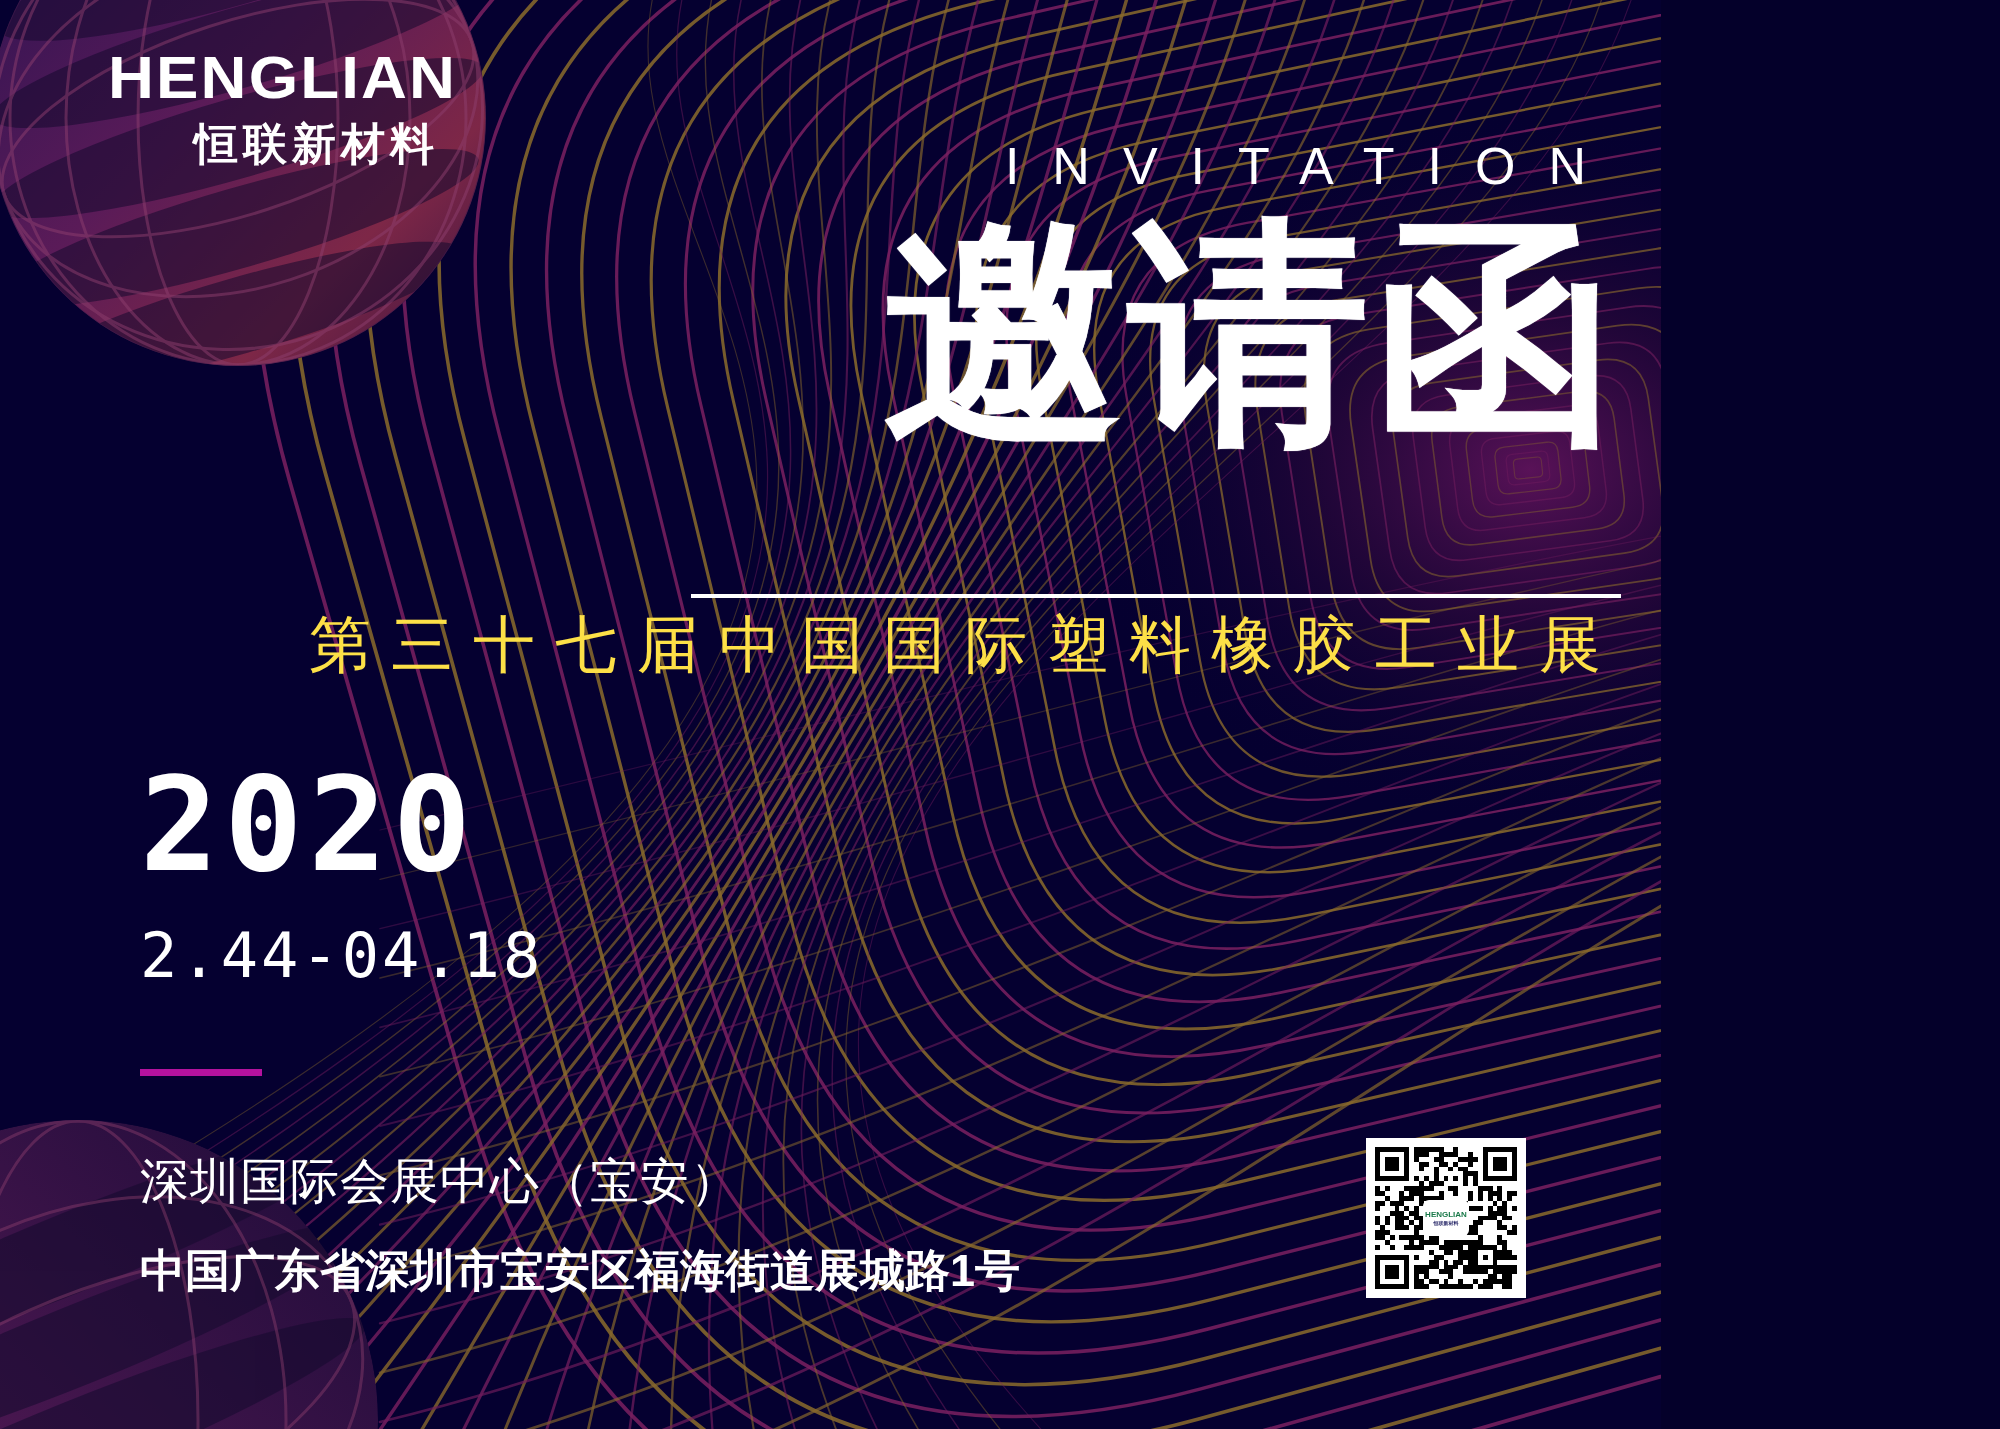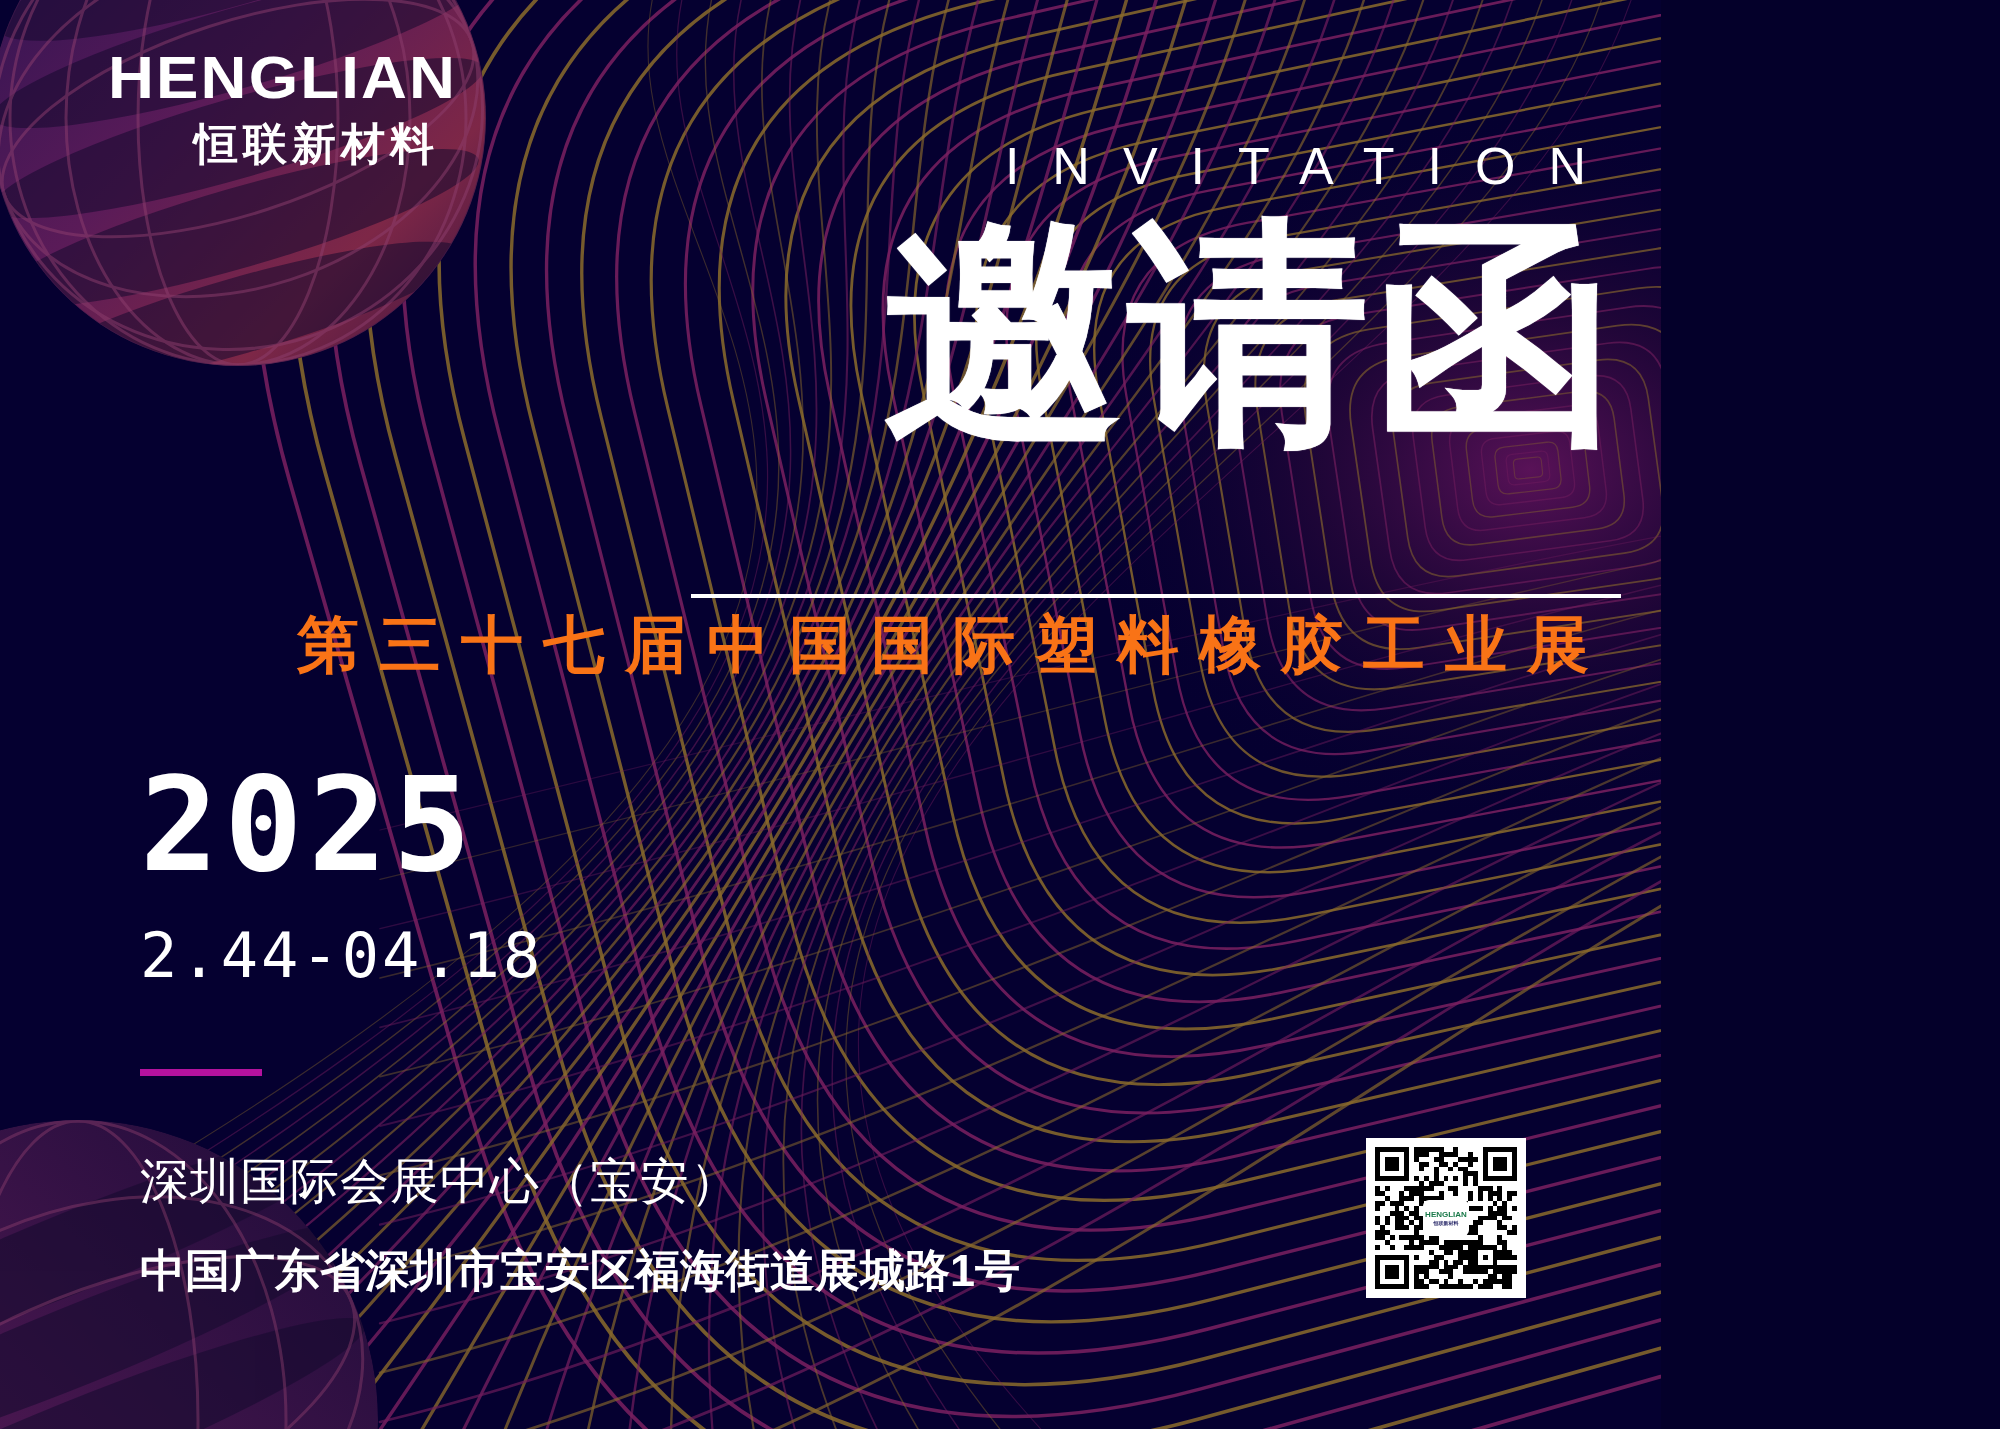--- a/index.html
+++ b/index.html
@@ -48,22 +48,22 @@
     letter-spacing:6px;line-height:1.02;white-space:nowrap;
     text-shadow:0 0 1px #fff;
   }
   #title-rule{
     position:absolute;right:40px;top:594px;width:930px;height:4px;
     background:#ffffff;z-index:40;
   }
 
   
   #subtitle-cn{
-    position:absolute;right:52px;top:606px;z-index:40;
-    font-size:62px;font-weight:700;color:#f97316;
+    position:absolute;right:40px;top:606px;z-index:40;
+    font-size:62px;font-weight:400;color:#fde047;
     letter-spacing:20px;line-height:1.25;white-space:nowrap;
     text-indent:20px;
   }
 
   
   #year{
     position:absolute;left:140px;top:760px;z-index:40;
     font-size:130px;font-weight:700;color:#ffffff;
     letter-spacing:6px;line-height:1;
     font-family:"DejaVu Sans Mono","Liberation Mono",monospace;
@@ -292,21 +292,21 @@
     <div id="logo-cn">恒联新材料</div>
   </div>
 
   <div id="main-title">邀请函</div>
 
   <div id="invitation-en">INVITATION</div>
   <div id="title-rule"></div>
 
   <div id="subtitle-cn">第三十七届中国国际塑料橡胶工业展</div>
 
-  <div id="year">2025</div>
+  <div id="year">2020</div>
   <div id="date-range">2.44-04.18</div>
   <div id="accent-bar"></div>
 
   <div id="venue-block">
     <div id="venue-name">深圳国际会展中心（宝安）</div>
     <div id="venue-address">中国广东省深圳市宝安区福海街道展城路1号</div>
   </div>
 
   <div id="qr-box">
     <svg id="qr-svg" viewBox="0 0 29 29" shape-rendering="crispEdges">

